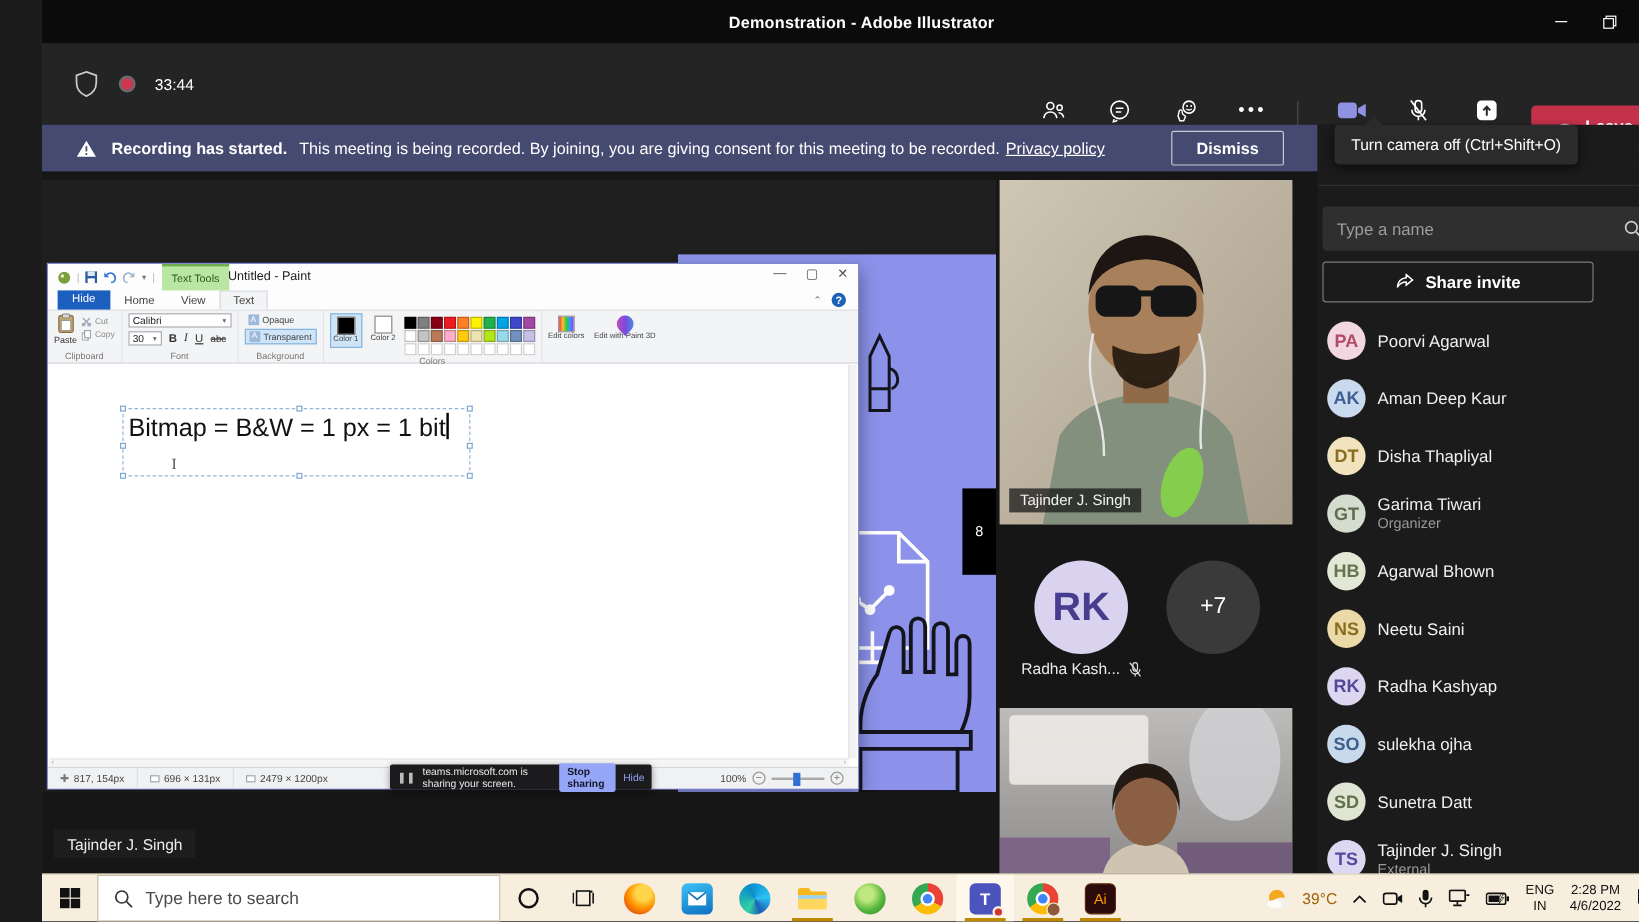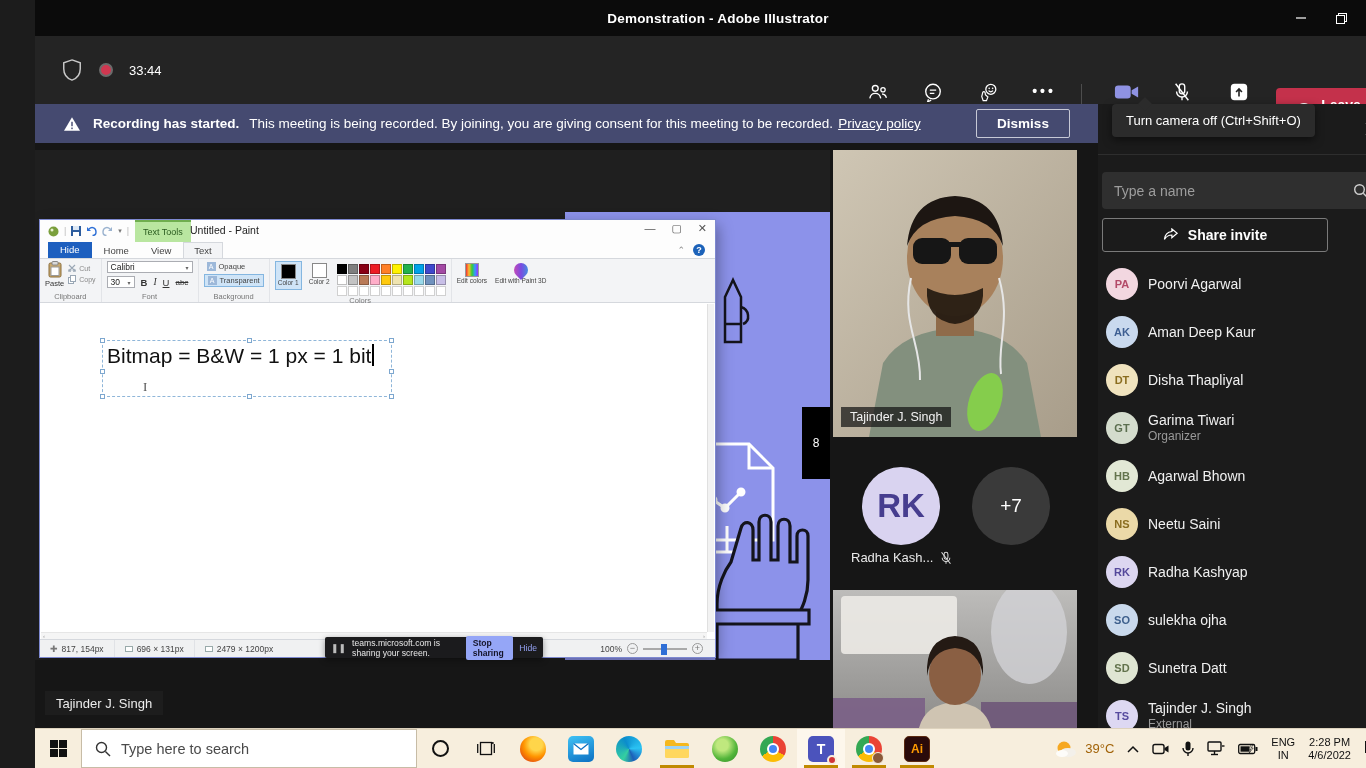--- a/index.html
+++ b/index.html
@@ -139,21 +139,21 @@
   #panel .hdiv { position:absolute; left:0; top:50px; width:100%; height:1px; background:#2e2e2e; }
   .search-box { position:absolute; left:4px; top:68px; width:279px; height:37px; background:#2f2f2f; border-radius:4px;
     display:flex; align-items:center; padding:0 12px; }
   .search-box input { flex:1; background:transparent; border:none; outline:none; color:#ddd; font-size:14px;
     font-family:"Liberation Sans", sans-serif; }
   .search-box input::placeholder { color:#9d9d9d; }
   .invite-btn { position:absolute; left:4px; top:114px; width:226px; height:34px; border:1px solid #7a7a7a; border-radius:3px;
     display:flex; align-items:center; justify-content:center; gap:9px; color:#fff; font-size:14px; font-weight:bold; background:transparent; }
   .plist { position:absolute; left:0; top:156px; width:100%; }
   .p-row { height:48px; display:flex; align-items:center; padding:0 16px 0 8px; }
-  .p-ava { width:32px; height:32px; border-radius:50%; font-size:11px; font-weight:bold;
+  .p-ava { width:32px; height:32px; border-radius:50%; font-size:15px; font-weight:bold;
     display:flex; align-items:center; justify-content:center; flex:none; }
   .p-meta { margin-left:10px; display:flex; flex-direction:column; line-height:16px; min-width:0; }
   .p-nm { color:#f0f0f0; font-size:14px; white-space:nowrap; }
   .p-sub { color:#9a9a9a; font-size:12px; }
   .p-sub:empty { display:none; }
   .p-mic { margin-left:auto; flex:none; }
 
   
   #taskbar { position:absolute; left:0; top:728px; width:1366px; height:40px; background:#f7eedd; border-top:1px solid #ddd2bd;
     display:flex; align-items:stretch; }
@@ -885,21 +885,21 @@
     <div class="app-cell open">
       <span class="appic" style="background:conic-gradient(#ea4335 0 33%, #fbbc05 33% 66%, #34a853 66% 100%);display:flex;align-items:center;justify-content:center">
         <span style="width:12px;height:12px;border-radius:50%;background:#fff;display:flex;align-items:center;justify-content:center">
             <span style="width:8px;height:8px;border-radius:50%;background:#4285f4"></span>
           </span>
         <span style="position:absolute;right:-2px;bottom:-2px;width:12px;height:12px;border-radius:50%;background:#8a5a3a;border:1px solid #f7eedd"></span>
         </span>
       </div>
     <div class="app-cell open">
       <span class="appic sq" style="background:#2a0a0a;display:flex;align-items:center;justify-content:center;border:1px solid #5c2a10">
-        <span style="color:#ff9a00;font-size:12px;font-weight:bold">Ai</span>
+        <span style="color:#ff9a00;font-size:12px;font-weight:normal">Ai</span>
         </span>
       </div>
 
     <div class="tray">
       <span style="display:flex;align-items:center;gap:7px">
         <span>
           <svg width="24" height="18" viewBox="0 0 24 18">
               <circle cx="10" cy="8" r="6.5" fill="#f6a821"></circle>
               <ellipse cx="14" cy="12.5" rx="8" ry="4.5" fill="#f3f0ea"></ellipse>
               <ellipse cx="8" cy="13.5" rx="6" ry="3.5" fill="#fdfcf9"></ellipse>

